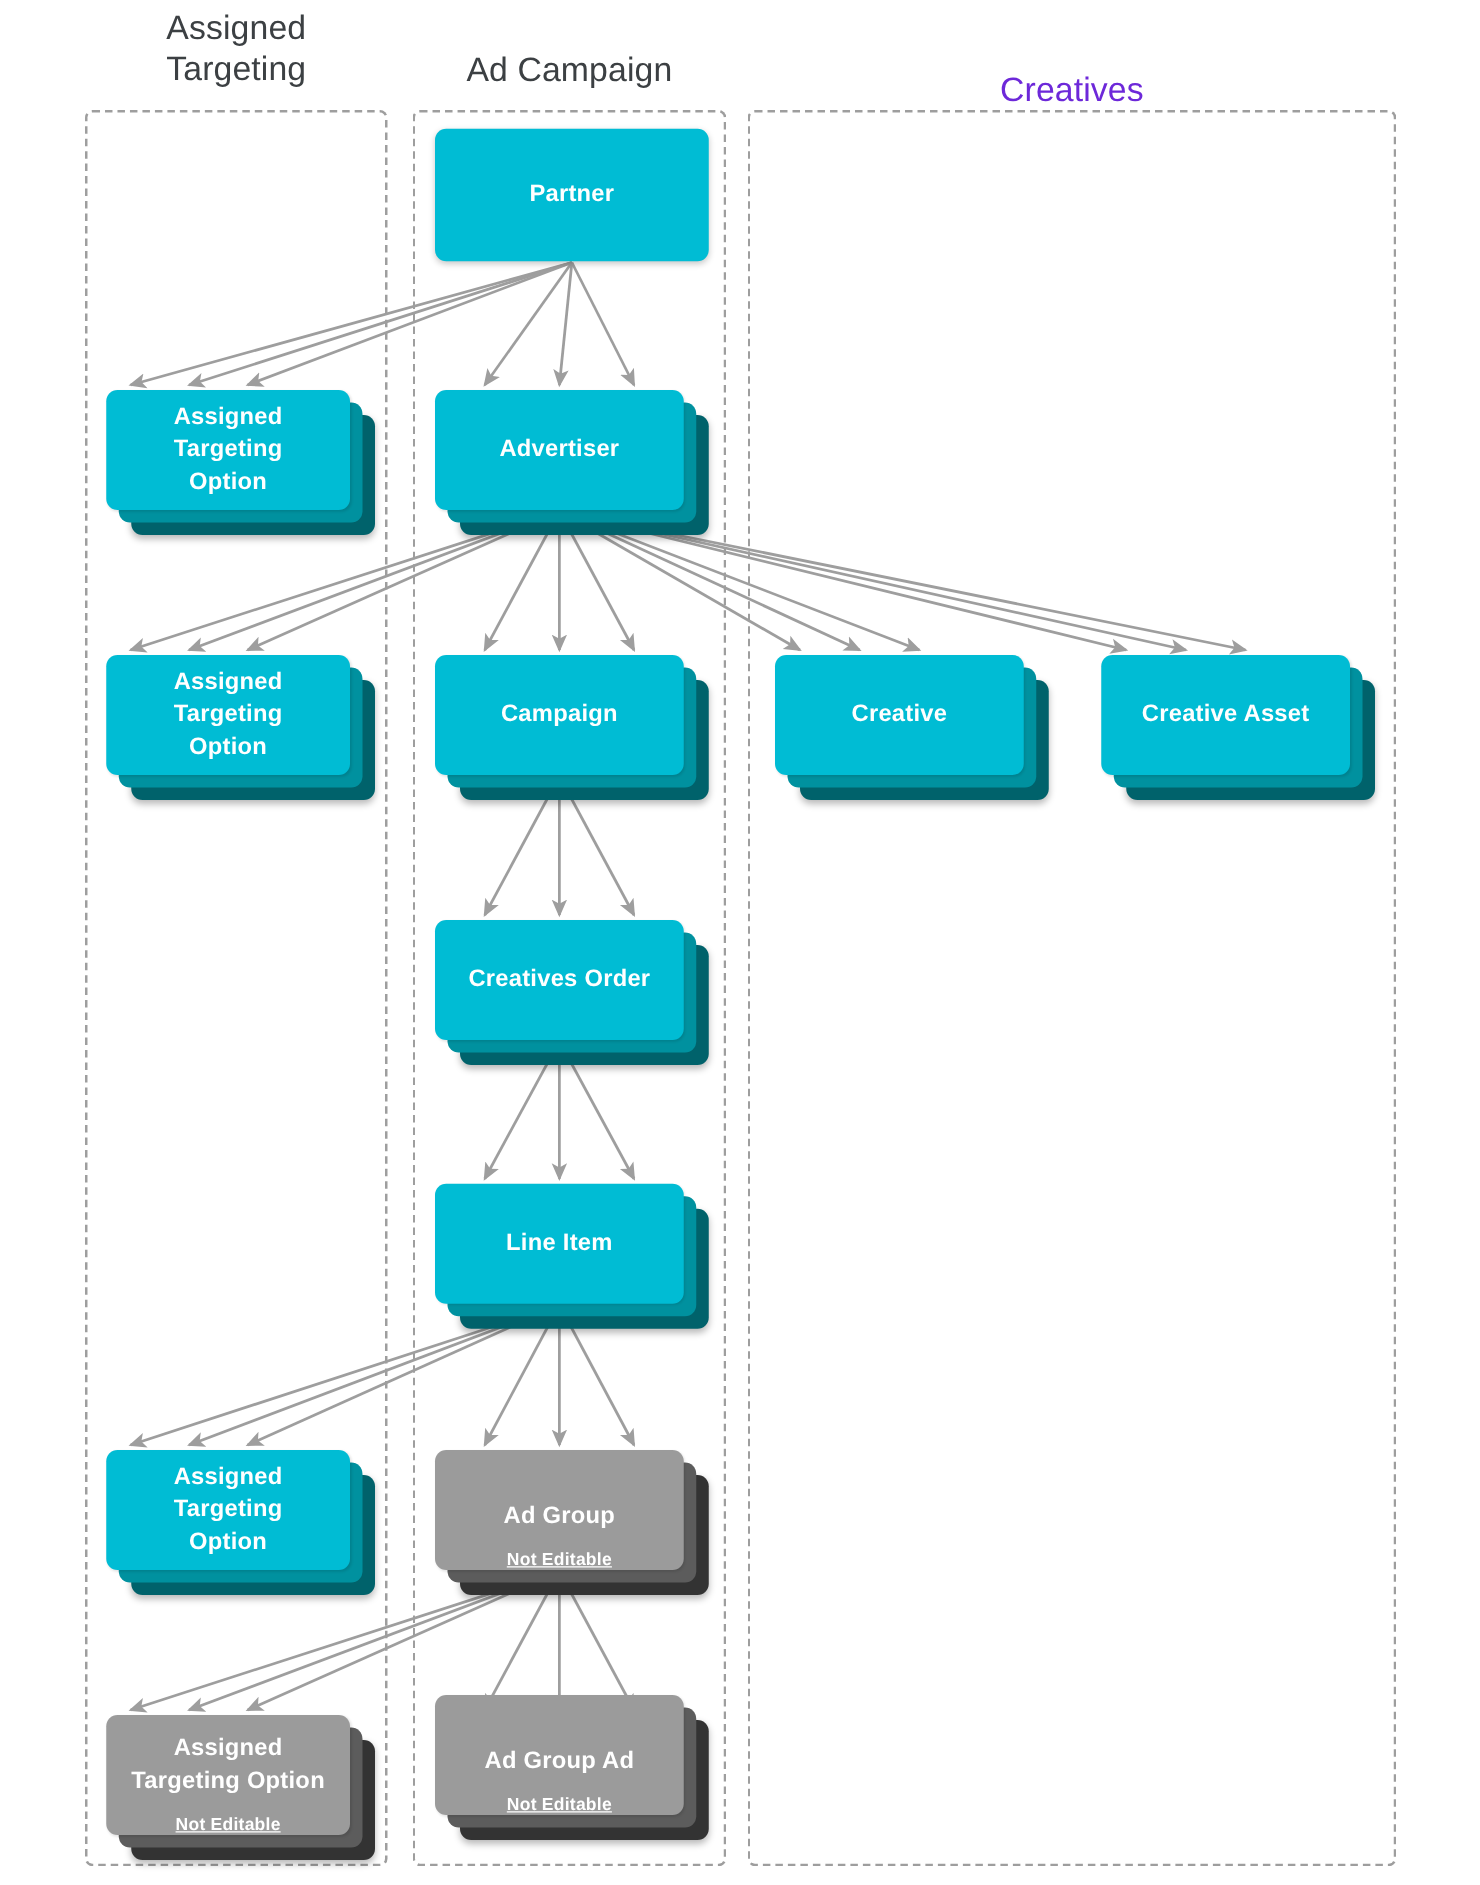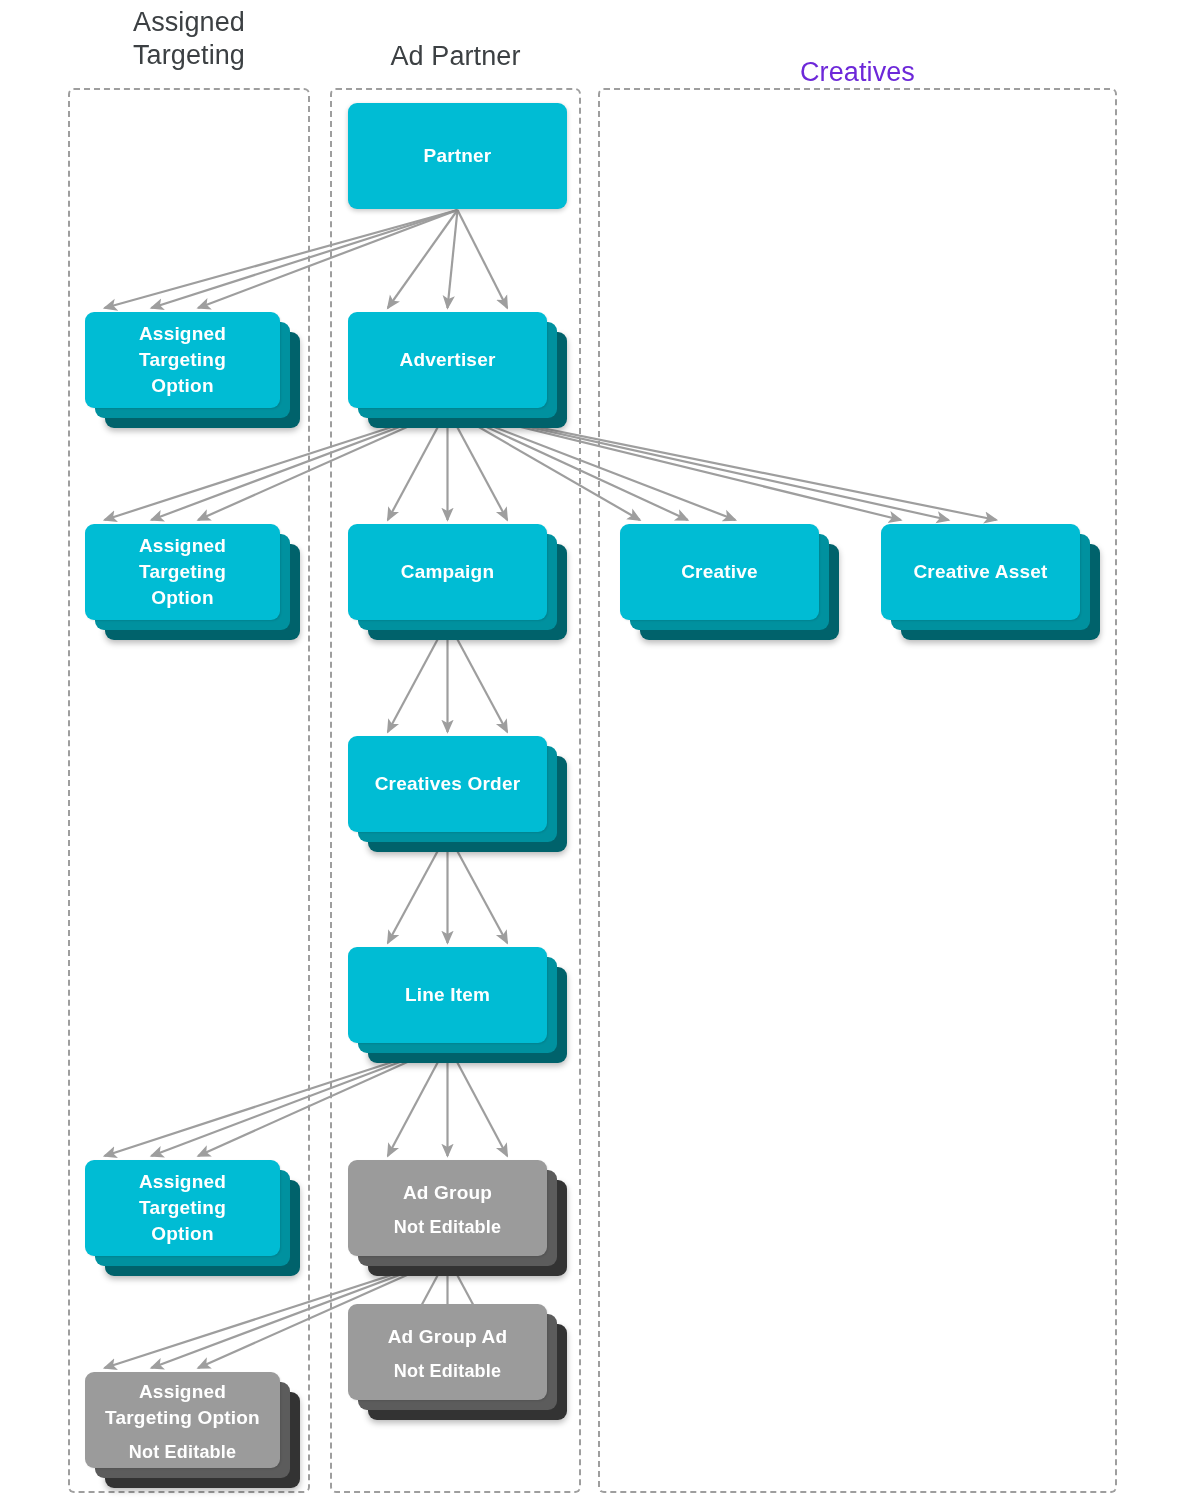--- a/index.html
+++ b/index.html
@@ -73,61 +73,62 @@
     position: absolute;
     border-radius: 9px;
     box-sizing: border-box;
   }
   .node.cyan .stack2 { background: #00626b; }
   .node.cyan .stack1 { background: #00919f; }
   .node.cyan .card   { background: #00bcd4; }
 
   .node.gray .stack2 { background: #333333; }
   .node.gray .stack1 { background: #5c5c5c; }
-  .node.gray .card   { background: #9b9b9b; }
+  .node.gray .card   { background: #9b9b9b; justify-content: flex-end; }
 
   .node .card {
     box-shadow: 0 2px 5px rgba(0,0,0,0.22);
   }
   .node.stacked .card { box-shadow: 1px 1px 2px rgba(0,0,0,0.10); }
   .node.stacked .stack2 { box-shadow: 0 3px 6px rgba(0,0,0,0.28); }
 
   .node-title {
     color: #ffffff;
     font-weight: bold;
     font-size: 19px;
     line-height: 26px;
     letter-spacing: 0.2px;
     white-space: pre-line;
     padding: 0 8px;
   }
   .node-sub {
     color: #ffffff;
     font-weight: bold;
-    font-size: 18px;
+    font-size: 14px;
     line-height: 18px;
     letter-spacing: 0.2px;
     margin-top: 12px;
+    text-decoration: underline;
   }
   .node-sub:empty { display: none; }
 </style>
 </head>
 <body>
 
 <div id="diagram">
 
   <div id="lanes">
       <div class="lane" style="left: 68px; top: 88px; width: 242px; height: 1405px; border-color: rgb(158, 158, 158);"></div>
       <div class="lane" style="left: 330px; top: 88px; width: 251px; height: 1405px; border-color: rgb(158, 158, 158);"></div>
       <div class="lane" style="left: 598px; top: 88px; width: 519px; height: 1405px; border-color: rgb(158, 158, 158);"></div>
     </div>
   <div id="headers">
       <div class="col-header" style="left: 68px; top: 6px; width: 242px; color: rgb(60, 64, 67);">Assigned
 Targeting</div>
-      <div class="col-header" style="left: 330px; top: 40px; width: 251px; color: rgb(60, 64, 67);">Ad Partner</div>
+      <div class="col-header" style="left: 330px; top: 40px; width: 251px; color: rgb(60, 64, 67);">Ad Campaign</div>
       <div class="col-header" style="left: 598px; top: 56px; width: 519px; color: #6d28d9;">Creatives</div>
     </div>
 
   <svg id="edges" viewBox="0 0 1184 1508" xmlns="http://www.w3.org/2000/svg">
     <defs>
       <marker id="arrowhead" markerWidth="7" markerHeight="7" refX="5.6" refY="3" orient="auto" markerUnits="strokeWidth">
         <path d="M0,0.2 L6.4,3 L0,5.8 L1.5,3 Z" fill="#9e9e9e"></path>
       </marker>
     </defs>
     <g id="edge-group">
@@ -255,21 +256,21 @@
       </div>
       <div class="node gray stacked" style="left: 85px; top: 1372px; width: 217px; height: 118px;">
         <div class="stack2" style="left: 20px; top: 20px; width: 195px; height: 96px;"></div>
         <div class="stack1" style="left: 10px; top: 10px; width: 195px; height: 96px;"></div>
         <div class="card" style="width: 195px; height: 96px;">
           <div class="node-title">Assigned
 Targeting Option</div>
           <div class="node-sub">Not Editable</div>
         </div>
       </div>
-      <div class="node gray stacked" style="left: 348px; top: 1304px; width: 221px; height: 118px;">
+      <div class="node gray stacked" style="left: 348px; top: 1356px; width: 221px; height: 118px;">
         <div class="stack2" style="left: 20px; top: 20px; width: 199px; height: 96px;"></div>
         <div class="stack1" style="left: 10px; top: 10px; width: 199px; height: 96px;"></div>
         <div class="card" style="width: 199px; height: 96px;">
           <div class="node-title">Ad Group Ad</div>
           <div class="node-sub">Not Editable</div>
         </div>
       </div>
     </div>
 
 </div>

